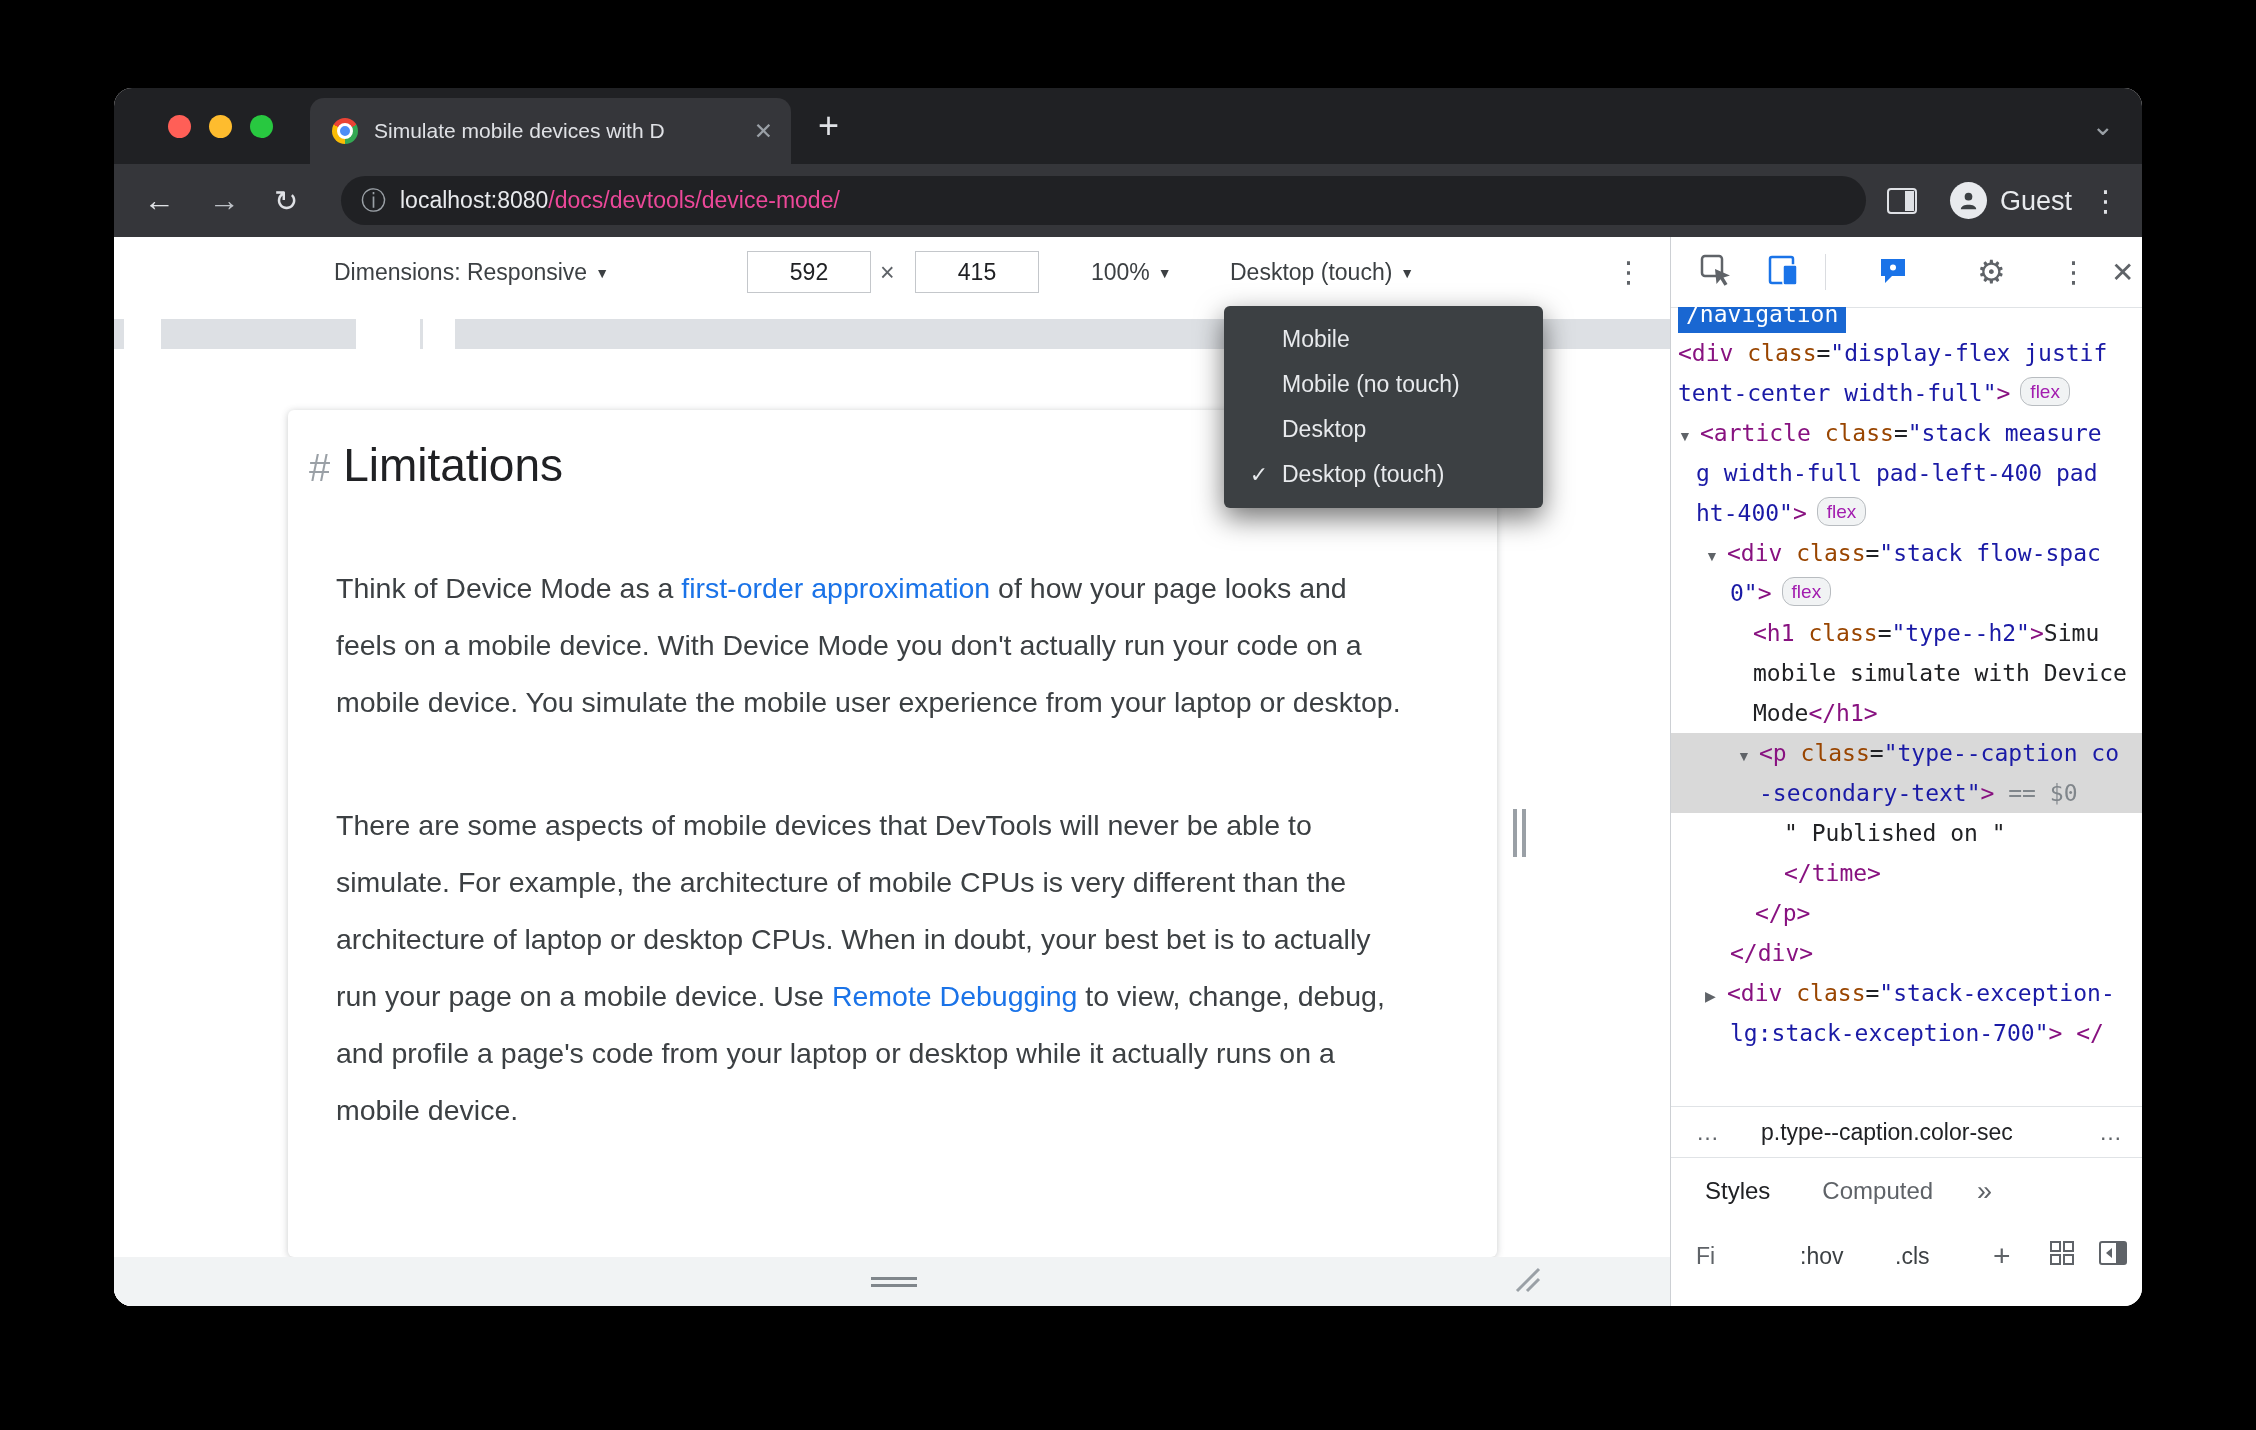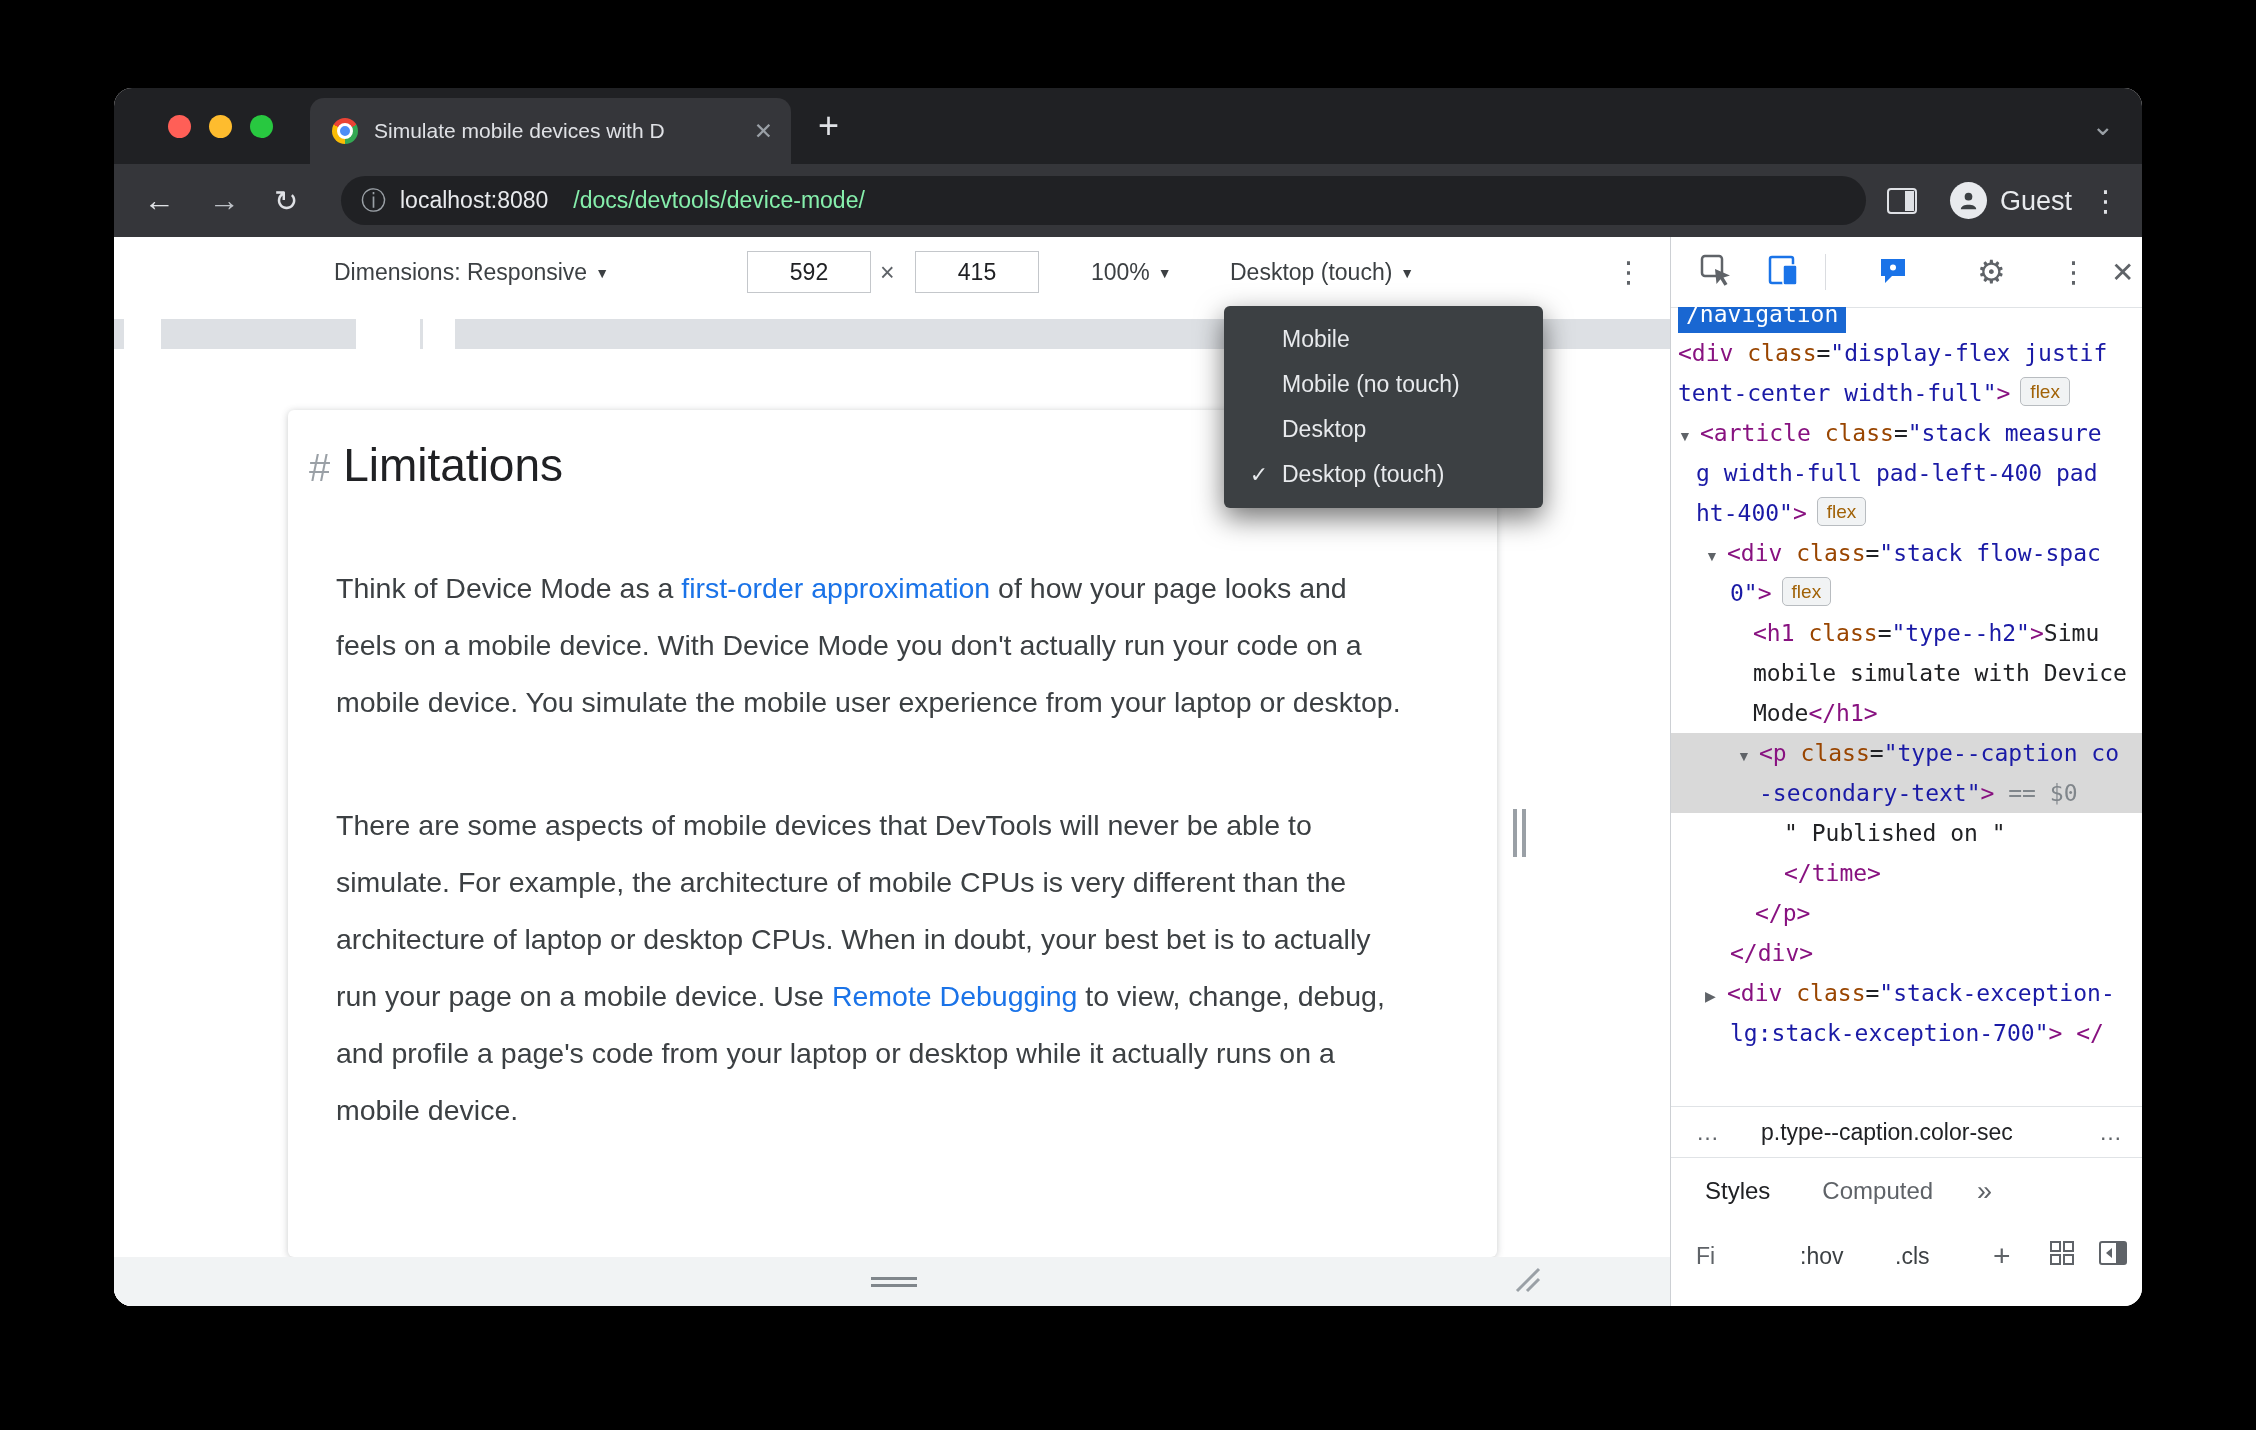--- a/index.html
+++ b/index.html
@@ -31,21 +31,21 @@
   
   .navbar{position:absolute;top:76px;left:0;right:0;height:73px;background:#35363a;}
   .nav-glyph{position:absolute;top:50%;transform:translateY(-50%);font-size:31px;color:#dfe1e5;}
   .nav-back{left:30px;}
   .nav-fwd{left:95px;color:#bdc1c6;}
   .nav-reload{left:160px;font-size:29px;}
   .url-bar{position:absolute;left:227px;top:12px;width:1525px;height:49px;border-radius:25px;
        background:#202124;display:flex;align-items:center;font-size:23px;}
   .url-info{margin:0 14px 0 20px;color:#9aa0a6;font-size:25px;}
   .url-host{color:#e8eaed;}
-  .url-path{color:#86efac;margin-left:25px;}
+  .url-path{color:#ec4899;}
   .side-panel{position:absolute;left:1773px;top:24px;}
   .avatar{position:absolute;left:1836px;top:18px;width:37px;height:37px;border-radius:50%;
        background:#e8eaed;display:flex;align-items:center;justify-content:center;}
   .guest{position:absolute;left:1886px;top:50%;transform:translateY(-50%);
        color:#e8eaed;font-size:27px;}
   .nav-dots{position:absolute;right:22px;top:50%;transform:translateY(-50%);
        color:#dfe1e5;font-size:29px;}
 
   
   .content{position:absolute;top:149px;left:0;right:0;bottom:0;}
@@ -111,21 +111,21 @@
   .code-line.selected{background:#d9d9d9;}
   .arrow{display:inline-block;width:22px;font-size:14px;color:#5f6368;
        font-family:"Liberation Sans",sans-serif;}
   .c-tg{color:#881280;}
   .c-at{color:#994500;}
   .c-vl{color:#1a1aa6;}
   .c-tx{color:#202124;}
   .c-pl{color:#202124;}
   .c-mt{color:#80868b;}
   .badge{display:inline-block;margin-left:10px;padding:0 9px;border:1px solid #b8bcc0;
-       border-radius:5px;background:#f1f3f4;color:#a16207;
+       border-radius:12px;background:#f1f3f4;color:#a21caf;
        font-family:"Liberation Sans",sans-serif;font-size:19px;line-height:27px;
        vertical-align:3px;}
   .selection-frag{position:absolute;top:0;left:7px;height:26px;overflow:hidden;
        background:#1967d2;color:#fff;font-size:23px;padding:0 8px;}
   .selection-frag span{display:block;transform:translateY(-13px);}
 
   .crumbs{position:absolute;top:869px;left:0;right:0;height:51px;border-top:1px solid #e0e3e6;
        display:flex;align-items:center;font-size:23px;color:#202124;background:#fff;}
   .crumb-ell{color:#5f6368;margin-left:25px;}
   .crumb{margin-left:42px;}

